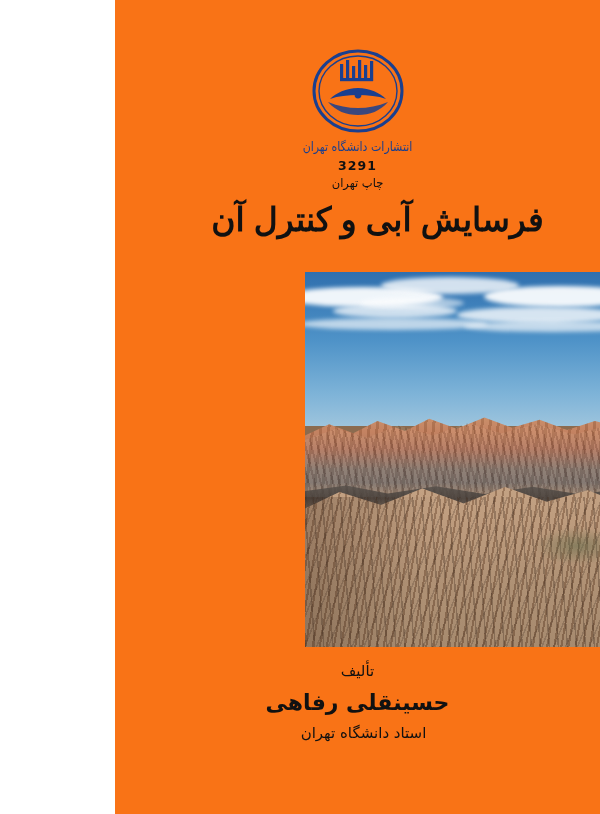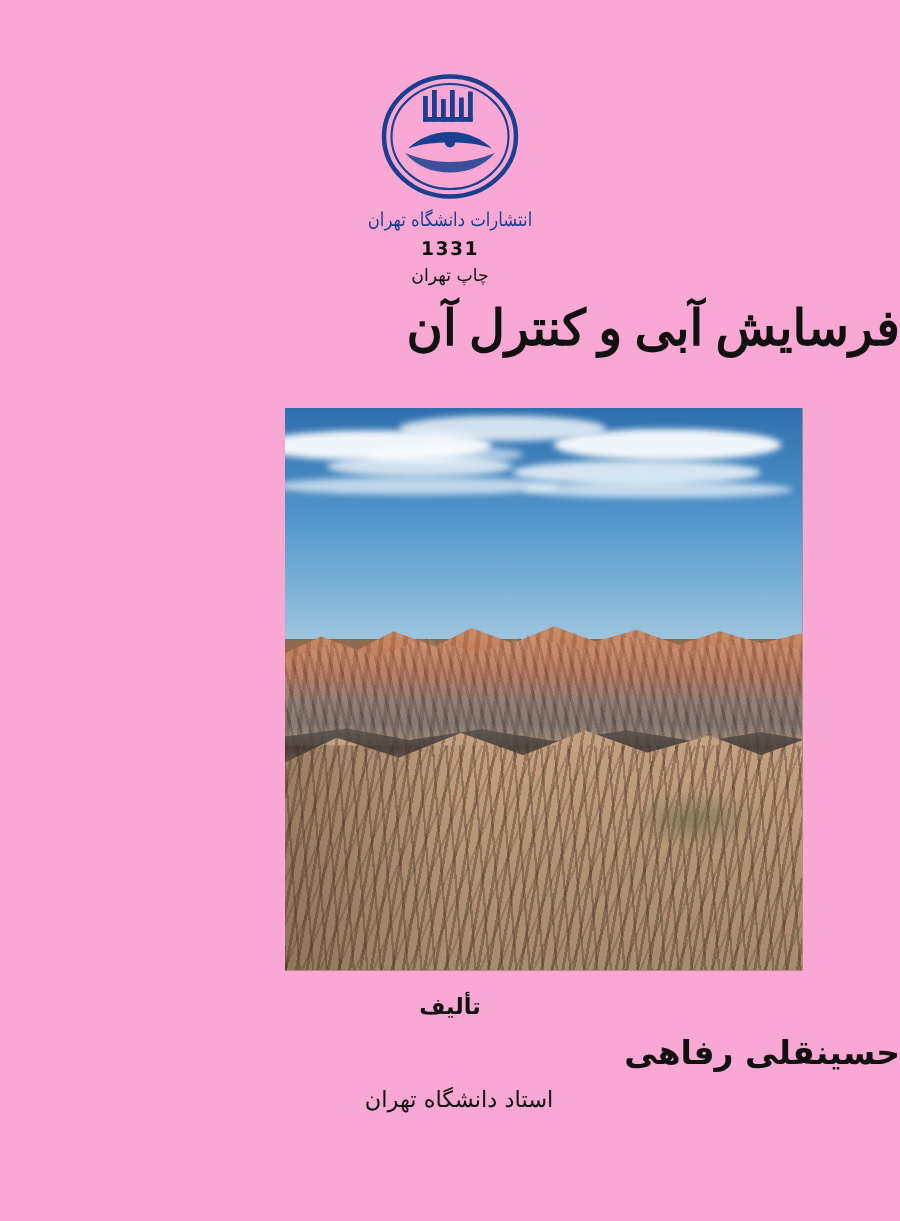--- a/index.html
+++ b/index.html
@@ -10,23 +10,23 @@
   body {
     width: 600px;
     height: 814px;
     font-family: "DejaVu Sans", "Liberation Sans", sans-serif;
     color: #111111;
     overflow: hidden;
   }
 
   .cover {
     position: relative;
-    width: 600px;
+    width: 485px;
     height: 814px;
-    background: #f9a8d4;
+    background: #f97316;
     box-sizing: border-box;
   }
 
   
   .logo-block {
     position: absolute;
     top: 48px;
     left: 0;
     right: 0;
     display: flex;
@@ -68,26 +68,27 @@
     font-size: 11.5px;
     color: #111111;
   }
 
   
   .title {
     position: absolute;
     top: 198px;
     left: 0;
     right: 0;
+    text-align: center;
     font-size: 33px;
     font-weight: bold;
     color: #111111;
     letter-spacing: 0px;
     line-height: 1.35;
-    font-family: Liberation Serif, serif;
+    font-family: Liberation Sans, sans-serif;
     padding-left: 40px;
   }
 
   
   .photo-frame {
     position: absolute;
     top: 272px;
     left: 190px;
     width: 345px;
     height: 375px;
@@ -211,30 +212,29 @@
   
   .author-block {
     position: absolute;
     bottom: 72px;
     left: 0;
     right: 0;
     text-align: center;
   }
   .author-prefix {
     font-size: 15px;
-    font-weight: bold;
+    font-weight: normal;
     color: #111111;
     margin-bottom: 10px;
   }
   .author-name {
     font-size: 22px;
     font-weight: bold;
     color: #111111;
     margin-bottom: 9px;
-    text-align: right;
   }
   .author-affil {
     font-size: 15px;
     color: #111111;
     padding-left: 12px;
   }
 </style>
 </head>
 <body>
 
@@ -261,21 +261,21 @@
         <g fill="#1a3f8f">
           <path d="M48 40 c-12 0 -22 5 -28 11 c8 -3 18 -4 28 -4 c10 0 20 1 28 4 c-6 -6 -16 -11 -28 -11 z"></path>
           <path d="M18 54 c10 4 20 6 30 6 c10 0 20 -2 30 -6 c-8 9 -18 13 -30 13 c-12 0 -22 -4 -30 -13 z" opacity="0.85"></path>
           <circle cx="48" cy="47" r="3.4"></circle>
         </g>
       </svg>
     </div>
 
     <div class="publisher-name">انتشارات دانشگاه تهران</div>
 
-    <div class="publisher-number">1331</div>
+    <div class="publisher-number">3291</div>
 
     <div class="edition">چاپ تهران</div>
   </div>
 
   <div class="title">فرسایش آبی و کنترل آن</div>
 
   <div class="photo-frame">
     <div class="photo">
       <div class="sky">
         <div class="cloud c1"></div>

